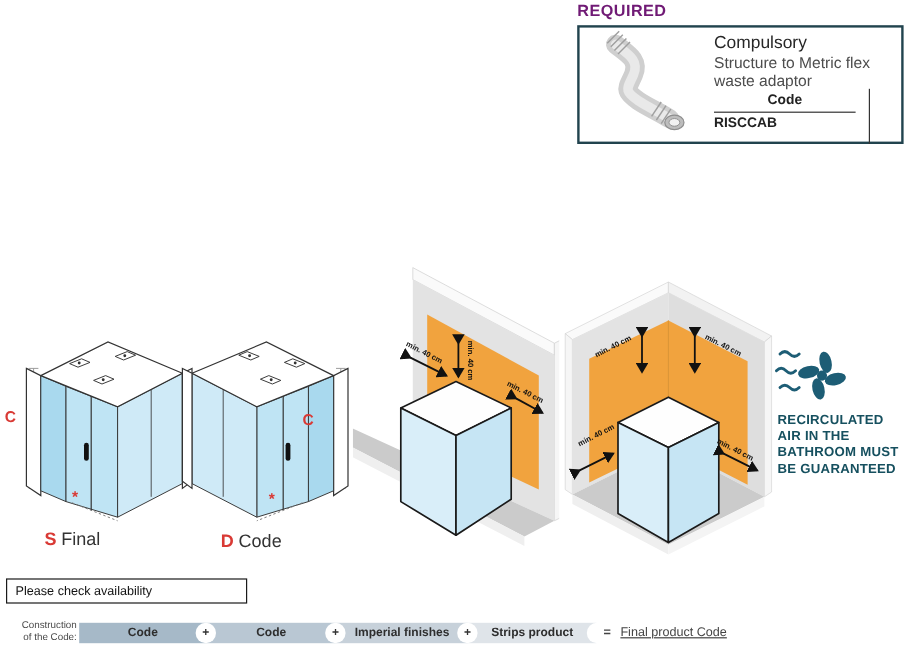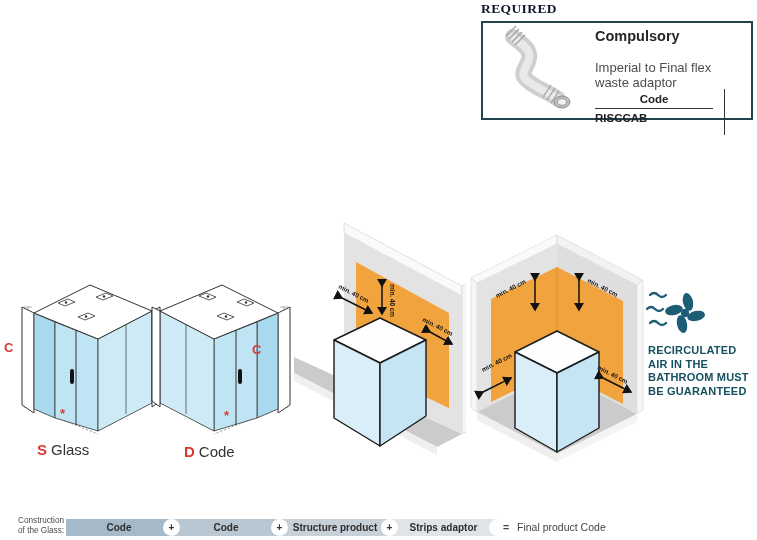--- a/index.html
+++ b/index.html
@@ -1,25 +1,25 @@
 <!DOCTYPE html>
 <html><head>
 <meta charset="utf-8">
 <style>
   html,body{margin:0;padding:0;background:#fff;}
   .page{position:relative;width:757px;height:540px;background:#fff;overflow:hidden;
         font-family:"Liberation Sans",sans-serif;color:#222;}
   .abs{position:absolute;}
 
   
-  .required-heading{left:481px;top:1px;font-size:13.5px;font-weight:bold;color:#0f172a;letter-spacing:.4px;font-family:Liberation Serif, serif;}
+  .required-heading{left:481px;top:1px;font-size:13.5px;font-weight:bold;color:#701a75;letter-spacing:.4px;}
   .required-box{left:481px;top:21px;width:268px;height:95px;border:2px solid #21434e;background:#fff;display:flex;}
   .pipe-wrap{width:112px;height:95px;flex:none;}
   .req-text{padding-top:5px;flex:1;}
-  .req-title{font-size:14.5px;font-weight:bold;color:#272727;margin-bottom:16px;}
+  .req-title{font-size:14.5px;font-weight:normal;color:#272727;margin-bottom:1px;}
   .req-desc{font-size:13px;color:#4d4d4d;line-height:15px;width:150px;}
   .req-code{position:relative;width:118px;margin-top:3px;}
   .code-label{font-size:11.5px;font-weight:bold;text-align:center;color:#222;padding-bottom:3px;}
   .code-sep{border-top:1.2px solid #333;}
   .code-value{font-size:11.5px;font-weight:bold;text-align:left;color:#222;padding-top:3px;}
   .code-vline{position:absolute;right:-12px;top:-4px;height:46px;width:0;border-left:1.2px solid #333;}
 
   
   .cabin-svg{left:12px;top:277px;}
   .cabin-svg2{left:150px;top:277px;transform:scaleX(-1);}
@@ -49,21 +49,21 @@
   .seg{top:519px;height:17px;display:flex;align-items:center;justify-content:center;
        font-size:10px;color:#2e2e2e;font-weight:600;}
   .seg0{left:66px;width:106px;background:#a6b9c8;}
   .seg1{left:172px;width:108px;background:#b9c7d3;}
   .seg2{left:280px;width:110px;background:#c7d1da;}
   .seg3{left:390px;width:107px;background:#dfe4e9;}
   .op-circle{top:519px;width:17px;height:17px;border-radius:50%;background:#fff;
              display:flex;align-items:center;justify-content:center;font-size:10px;font-weight:bold;color:#333;}
   .op1{left:163px;} .op2{left:271px;} .op3{left:381px;} .bite{left:489px;}
   .equals{left:503px;top:521px;font-size:10.5px;font-weight:bold;color:#444;}
-  .result{left:517px;top:521px;font-size:10.5px;color:#444;}
+  .result{left:517px;top:521px;font-size:10.5px;color:#444;text-decoration:underline;}
 </style>
 </head>
 <body>
 
 <div class="page">
 
   <div class="abs required-heading">REQUIRED</div>
 
   <div class="abs required-box">
     <div class="pipe-wrap">
@@ -78,21 +78,21 @@
           <line x1="60" y1="74" x2="68" y2="62"></line>
             <line x1="64" y1="77" x2="72" y2="65"></line>
           <line x1="68" y1="80" x2="76" y2="68"></line>
         </g>
         <ellipse cx="79" cy="79" rx="8" ry="6" fill="#bdbdbd" stroke="#8f8f8f" stroke-width="1"></ellipse>
         <ellipse cx="79" cy="79" rx="4.5" ry="3.2" fill="#f2f2f2" stroke="#8f8f8f" stroke-width="0.8"></ellipse>
       </svg>
     </div>
     <div class="req-text">
       <div class="req-title">Compulsory</div>
-      <div class="req-desc">Imperial to Final flex waste adaptor</div>
+      <div class="req-desc">Structure to Metric flex waste adaptor</div>
       <div class="req-code">
         <div class="code-label">Code</div>
         <div class="code-sep"></div>
         <div class="code-value">RISCCAB</div>
         <div class="code-vline"></div>
       </div>
     </div>
   </div>
 
   <div class="abs cabin-svg">
@@ -116,21 +116,21 @@
           <circle cx="74" cy="39.5" r="1.2" fill="#333" stroke="none"></circle>
       </g>
       <polygon points="140,34 148,30 148,124 140,130" fill="#fff" stroke="#333" stroke-width="1"></polygon>
       <rect x="58" y="92" width="4" height="15" rx="2" fill="#111"></rect>
       <line x1="48" y1="142" x2="86" y2="157" stroke="#777" stroke-width="0.8" stroke-dasharray="2,2"></line>
     </svg>
   </div>
   <div class="abs dim-letter c1">C</div>
   <div class="abs foot f1">*</div>
   <div class="abs cabin-caption cap1">
-    <span class="letter">S</span><span>Glass</span>
+    <span class="letter">S</span><span>Final</span>
   </div>
 
   <div class="abs cabin-svg2">
     <svg width="150" height="160" viewBox="0 0 150 160">
       <line x1="16" y1="30" x2="16" y2="130" stroke="#999" stroke-width="0.8"></line>
       <line x1="12" y1="30" x2="20" y2="30" stroke="#999" stroke-width="0.8"></line>
       <line x1="12" y1="130" x2="20" y2="130" stroke="#999" stroke-width="0.8"></line>
       <polygon points="10,30 22,36 22,136 10,128" fill="#fff" stroke="#333" stroke-width="1"></polygon>
       <polygon points="22,36 43,45 43,141 22,132" fill="#a9d9ee" stroke="#333" stroke-width="0.8"></polygon>
       <polygon points="43,45 86,62 86,154 43,141" fill="#bfe4f4" stroke="#333" stroke-width="0.8"></polygon>
@@ -247,29 +247,32 @@
       </g>
     </svg>
   </div>
   <div class="abs vent-text">
     <div>RECIRCULATED</div>
     <div>AIR IN THE</div>
     <div>BATHROOM MUST</div>
     <div>BE GUARANTEED</div>
   </div>
 
+  <div class="abs avail-box">
+    <span>Please check availability</span>
+  </div>
 
   <div class="abs cc-label">
     <div>Construction</div>
-    <div>of the Glass:</div>
+    <div>of the Code:</div>
   </div>
   <div class="abs seg seg0">Code</div>
   <div class="abs seg seg1">Code</div>
-  <div class="abs seg seg2">Structure product</div>
-  <div class="abs seg seg3">Strips adaptor</div>
+  <div class="abs seg seg2">Imperial finishes</div>
+  <div class="abs seg seg3">Strips product</div>
   <div class="abs op-circle op1">+</div>
   <div class="abs op-circle op2">+</div>
   <div class="abs op-circle op3">+</div>
   <div class="abs op-circle bite"></div>
   <div class="abs equals">=</div>
   <div class="abs result">Final product Code</div>
 
 </div>
 
 </body></html>

